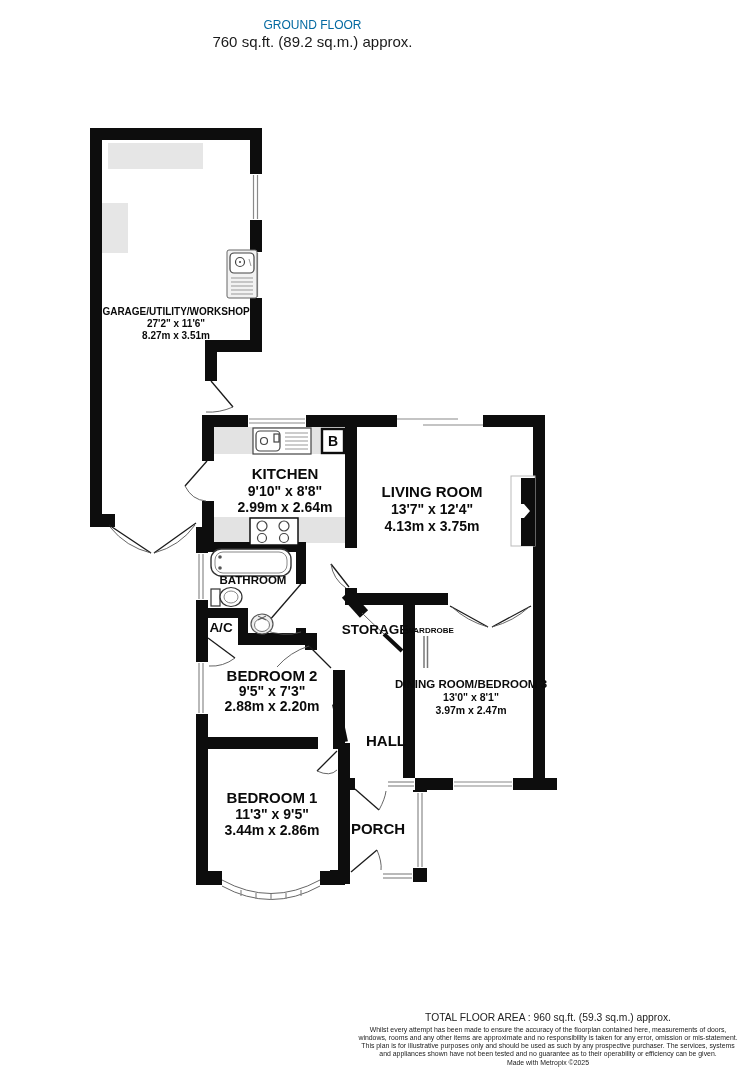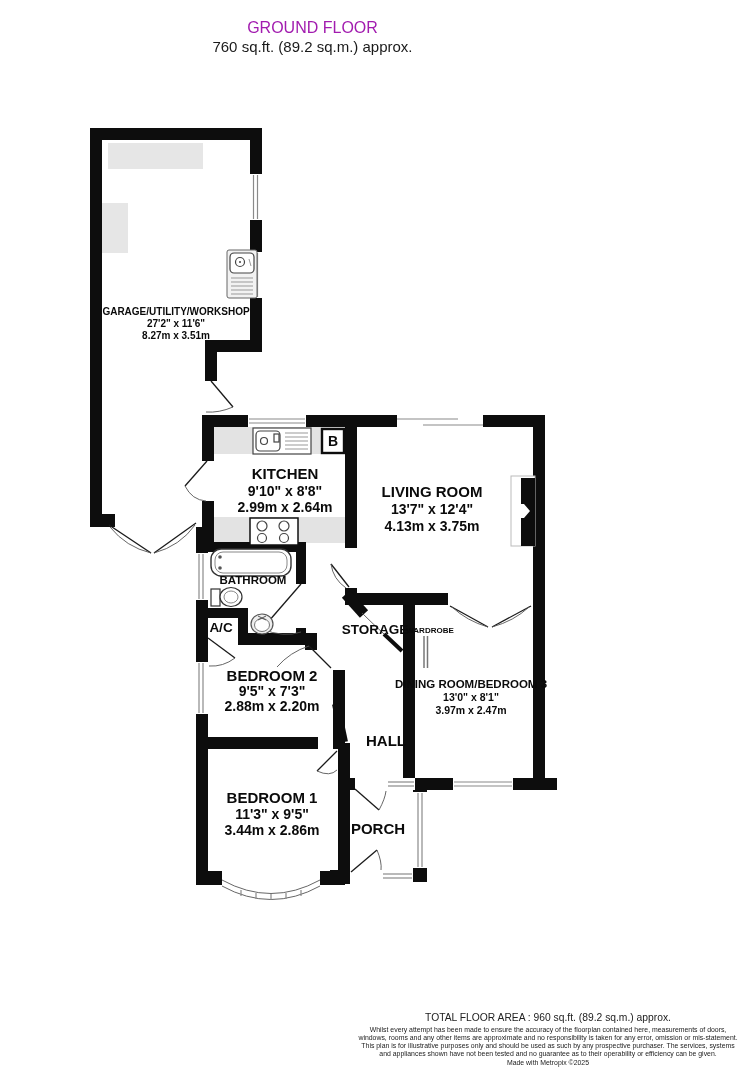--- a/index.html
+++ b/index.html
@@ -1,19 +1,19 @@
 <!DOCTYPE html>
 <html><head>
 <meta charset="utf-8">
 <style>
   html,body{margin:0;padding:0;background:#fff;}
   body{width:741px;height:1080px;position:relative;font-family:"Liberation Sans",sans-serif;color:#111;}
   #stage{position:absolute;left:0;top:0;width:741px;height:1080px;}
   .hdr{position:absolute;left:0;top:18px;width:625px;text-align:center;line-height:1.25;}
-  .hdr .t1{font-size:16px;color:#a21caf;}
+  .hdr .t1{font-size:12px;color:#0369a1;}
   .hdr .t2{font-size:15px;color:#1a1a1a;}
   .ftr{position:absolute;left:358px;top:1012px;width:380px;text-align:center;color:#222;}
   .ftr .total{font-size:10.3px;margin-bottom:3px;}
   .ftr .disc{font-size:6.9px;line-height:1.18;}
   .ftr .credit{font-size:6.9px;line-height:1.3;}
   svg{position:absolute;left:0;top:0;}
   .wall{fill:#0d0d0d;}
   .graypatch{fill:#e6e6e6;}
   .counter{fill:#e3e3e3;}
   .winband{fill:#ffffff;}
@@ -325,18 +325,18 @@
       <g>
         <text class="rname" x="272" y="803">BEDROOM 1</text>
         <text class="rdim" x="272" y="819">11'3" x 9'5"</text>
         <text class="rdim" x="272" y="835">3.44m x 2.86m</text>
       </g>
       <text class="rname" x="378" y="834">PORCH</text>
     </g>
   </svg>
 
   <div class="ftr">
-    <div class="total">TOTAL FLOOR AREA : 960 sq.ft. (89.2 sq.m.) approx.</div>
+    <div class="total">TOTAL FLOOR AREA : 960 sq.ft. (59.3 sq.m.) approx.</div>
     <div class="disc">Whilst every attempt has been made to ensure the accuracy of the floorplan contained here, measurements of doors, windows, rooms and any other items are approximate and no responsibility is taken for any error, omission or mis-statement. This plan is for illustrative purposes only and should be used as such by any prospective purchaser. The services, systems and appliances shown have not been tested and no guarantee as to their operability or efficiency can be given.</div>
     <div class="credit">Made with Metropix ©2025</div>
   </div>
 
 </div>
 
 </body></html>

